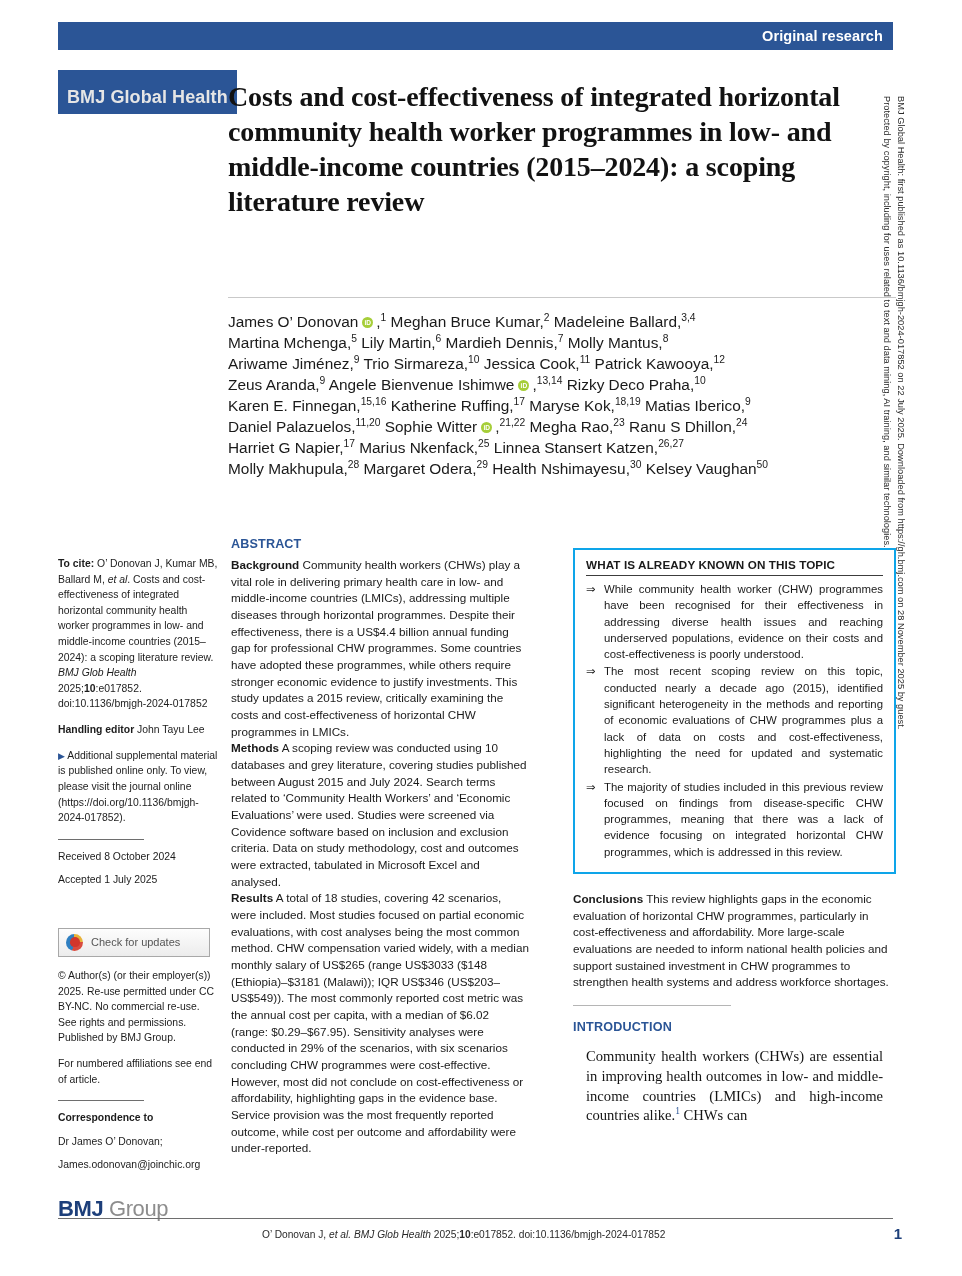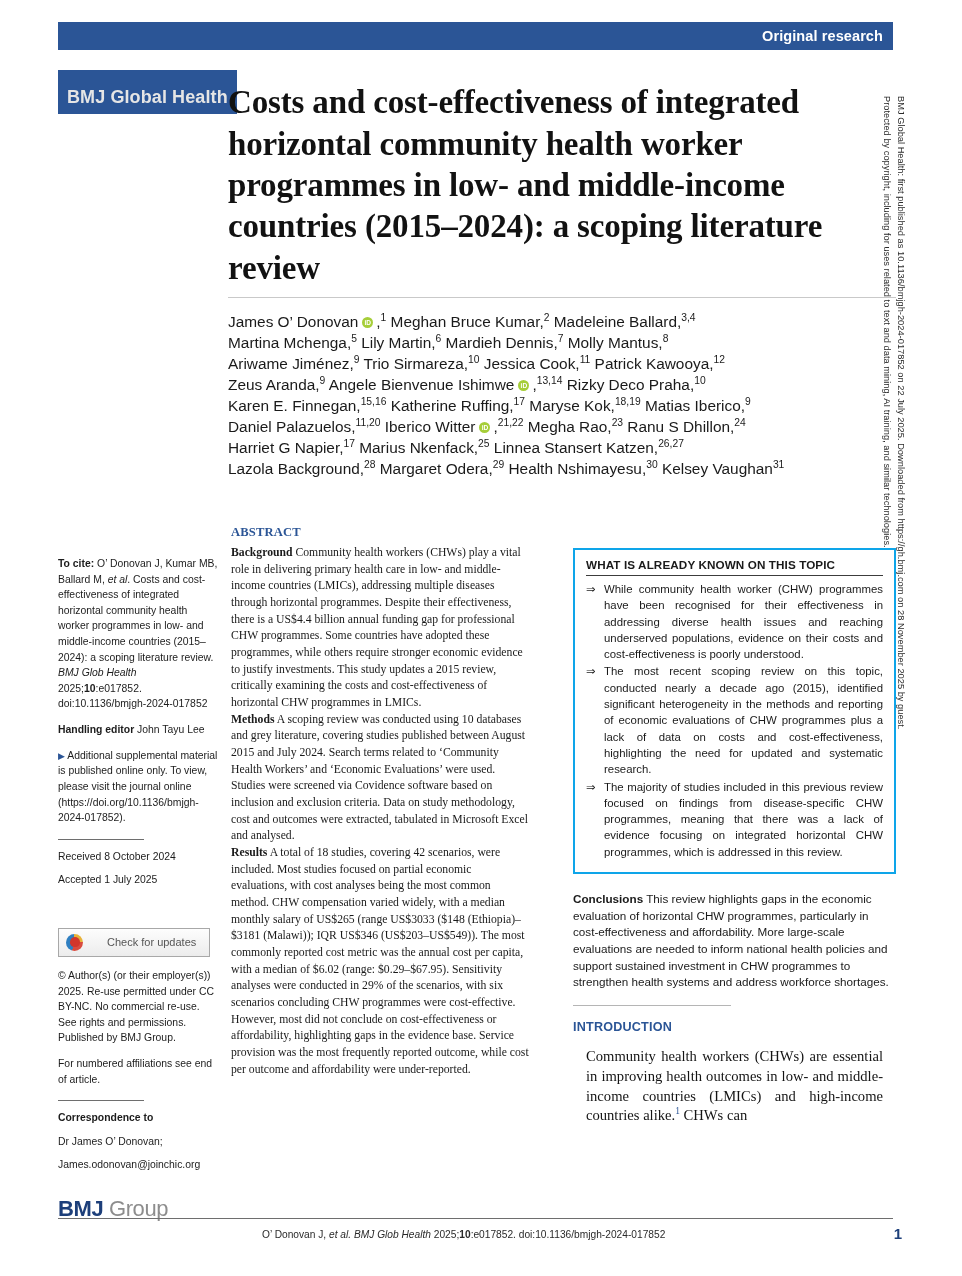--- a/index.html
+++ b/index.html
@@ -32,21 +32,21 @@
     font-size: 18px; font-weight: bold;
     padding: 17px 9px 6px 9px;
     letter-spacing: .1px;
     white-space: nowrap;
   }
 
   
   .title {
     position: absolute; left: 228px; top: 60px; width: 672px;
     font-family: "Liberation Serif", serif;
-    font-weight: bold; font-size: 33px; line-height: 1.255;
+    font-weight: bold; font-size: 28px; line-height: 1.255;
     color: #121212;
     letter-spacing: -0.15px;
   }
 
   .title-rule {
     position: absolute; left: 228px; top: 297px; width: 668px;
     border-top: 1px solid #c9c9c9;
   }
 
   
@@ -72,21 +72,21 @@
     font-size: 10.4px; line-height: 1.5; color: #1c1c1c;
   }
   .col-left p { margin: 8px 0 10px 0; }
   .col-left .sep { border-top: 1.4px solid #6e6e6e; width: 86px; margin: 13px 0 9px 0; }
   .col-left b { font-weight: bold; }
   .col-left i { font-style: italic; }
 
   .arrow-blue { color: #2b5596; font-size: 9px; }
 
   .check-updates {
-    display: flex; align-items: center; gap: 24px;
+    display: flex; align-items: center; gap: 8px;
     border: 1px solid #a8a8a8; background: linear-gradient(#fdfdfd,#ececec);
     padding: 5px 10px 5px 7px; width: 152px; margin: 8px 0 11px 0;
   }
   .cu-logo { width: 17px; height: 17px; border-radius: 50%;
     background: conic-gradient(#e8b33a 0 25%, #d94b3f 0 55%, #2f7fc1 0 100%);
     position: relative; flex: none; }
   .cu-logo::after {
     content:""; position:absolute; left:3.5px; top:3.5px; width:10px; height:10px;
     border-radius:50% 50% 45% 45%; background:#d2362c;
   }
@@ -94,22 +94,22 @@
 
   .bmj-group-left {
     position: absolute; left: 58px; top: 1196px;
     font-size: 22px; letter-spacing: -0.4px;
   }
   .bmj-group-left .bmj { font-weight: bold; color: #1d3f7a; }
   .bmj-group-left .grp { color: #8d8d8d; font-weight: normal; }
 
   
   .col-mid {
-    position: absolute; left: 231px; top: 524px; width: 298px;
-    font-size: 11.7px; line-height: 1.425; color: #1a1a1a; font-family: Liberation Serif, serif;
+    position: absolute; left: 231px; top: 536px; width: 298px;
+    font-size: 11.7px; line-height: 1.425; color: #1a1a1a;
   }
   .sec-head {
     color: #2b5596; font-weight: bold; font-size: 12.6px;
     letter-spacing: .15px; margin: 0 0 3px 0;
   }
   .col-mid p { margin: 0; text-align: left; }
   .col-mid .lbl { font-weight: bold; }
 
   
   .col-right { position: absolute; left: 573px; top: 548px; width: 323px; }
@@ -185,23 +185,23 @@
 
   <h1 class="title">Costs and cost-effectiveness of integrated horizontal community health worker programmes in low- and middle-income countries (2015–2024): a scoping literature review</h1>
   <div class="title-rule"></div>
 
   <div class="authors">
     <span>James O’ Donovan</span><span class="orcid"></span><span>,</span><sup>1</sup><span> Meghan Bruce Kumar,</span><sup>2</sup><span> Madeleine Ballard,</span><sup>3,4</sup><br>
     <span>Martina Mchenga,</span><sup>5</sup><span> Lily Martin,</span><sup>6</sup><span> Mardieh Dennis,</span><sup>7</sup><span> Molly Mantus,</span><sup>8</sup><br>
     <span>Ariwame Jiménez,</span><sup>9</sup><span> Trio Sirmareza,</span><sup>10</sup><span> Jessica Cook,</span><sup>11</sup><span> Patrick Kawooya,</span><sup>12</sup><br>
     <span>Zeus Aranda,</span><sup>9</sup><span> Angele Bienvenue Ishimwe</span><span class="orcid"></span><span>,</span><sup>13,14</sup><span> Rizky Deco Praha,</span><sup>10</sup><br>
     <span>Karen E. Finnegan,</span><sup>15,16</sup><span> Katherine Ruffing,</span><sup>17</sup><span> Maryse Kok,</span><sup>18,19</sup><span> Matias Iberico,</span><sup>9</sup><br>
-    <span>Daniel Palazuelos,</span><sup>11,20</sup><span> Iberico Witter</span><span class="orcid"></span><span>,</span><sup>21,22</sup><span> Megha Rao,</span><sup>23</sup><span> Ranu S Dhillon,</span><sup>24</sup><br>
+    <span>Daniel Palazuelos,</span><sup>11,20</sup><span> Sophie Witter</span><span class="orcid"></span><span>,</span><sup>21,22</sup><span> Megha Rao,</span><sup>23</sup><span> Ranu S Dhillon,</span><sup>24</sup><br>
     <span>Harriet G Napier,</span><sup>17</sup><span> Marius Nkenfack,</span><sup>25</sup><span> Linnea Stansert Katzen,</span><sup>26,27</sup><br>
-    <span>Lazola Background,</span><sup>28</sup><span> Margaret Odera,</span><sup>29</sup><span> Health Nshimayesu,</span><sup>30</sup><span> Kelsey Vaughan</span><sup>31</sup>
+    <span>Molly Makhupula,</span><sup>28</sup><span> Margaret Odera,</span><sup>29</sup><span> Health Nshimayesu,</span><sup>30</sup><span> Kelsey Vaughan</span><sup>50</sup>
   </div>
 
   <div class="col-left">
     <p><b>To cite:</b><span> O’ Donovan J, Kumar MB, Ballard M, </span><i>et al</i><span>. Costs and cost-effectiveness of integrated horizontal community health worker programmes in low- and middle-income countries (2015–2024): a scoping literature review. </span><i>BMJ Glob Health</i><span> 2025;</span><b>10</b><span>:e017852. doi:10.1136/bmjgh-2024-017852</span></p>
 
     <p><b>Handling editor</b><span> John Tayu Lee</span></p>
 
     <p><span class="arrow-blue">▶</span> <span>Additional supplemental material is published online only. To view, please visit the journal online (https://doi.org/10.1136/bmjgh-2024-017852).</span></p>
 
     <div class="sep"></div>

